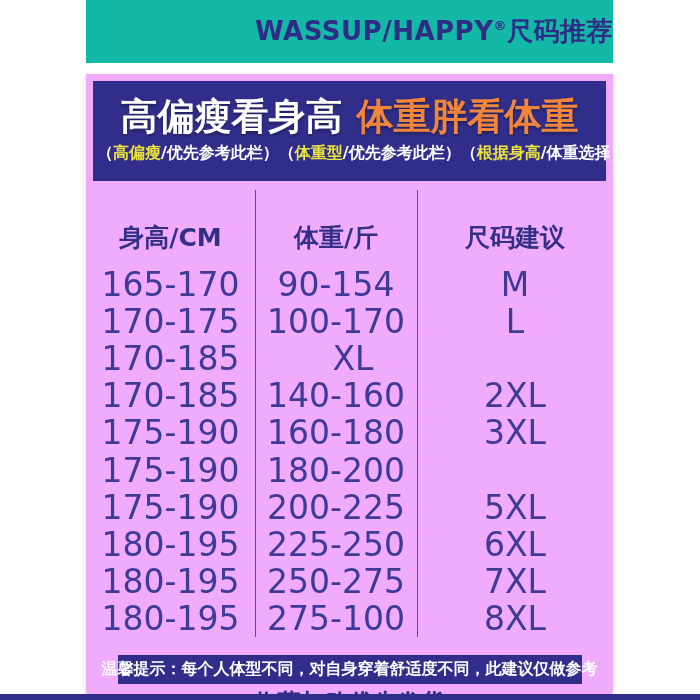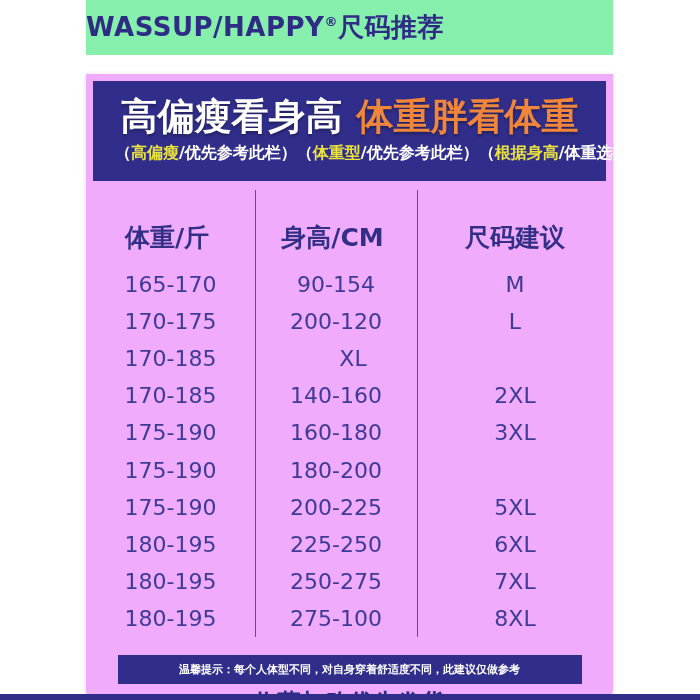--- a/index.html
+++ b/index.html
@@ -5,22 +5,22 @@
   html, body { margin: 0; padding: 0; background: #ffffff; }
   .page {
     position: relative; width: 700px; height: 700px;
     background: #ffffff; overflow: hidden;
     font-family: "DejaVu Sans", "Liberation Sans", sans-serif;
   }
   .column { position: absolute; left: 86px; top: 0; width: 527px; height: 700px; }
 
   
   .gray-band {
-    position: absolute; top: 0; left: 0; width: 527px; height: 55px;
-    background: #86efac; display: flex; align-items: center; justify-content: flex-start;
+    position: absolute; top: 0; left: 0; width: 527px; height: 63px;
+    background: #14b8a6; display: flex; align-items: center; justify-content: flex-end;
   }
   .brand-title { font-size: 26px; font-weight: bold; color: #2f2c86; white-space: nowrap; letter-spacing: 0.5px; }
   .brand-title .reg { font-size: 13px; vertical-align: super; }
 
   
   .card {
     position: absolute; top: 74px; left: 0; width: 527px; height: 629px;
     background: #f0abfc; border-radius: 0 0 14px 14px;
     box-shadow: 0 1px 5px rgba(0,0,0,0.15);
   }
@@ -32,44 +32,44 @@
     align-items: center; justify-content: center; gap: 8px; box-sizing: border-box;
   }
   .banner-headline {
     font-size: 37px; font-weight: bold; line-height: 1; white-space: nowrap;
     text-shadow: 0 2px 3px rgba(0,0,0,0.35);
   }
   .hl-white { color: #ffffff; }
   .hl-orange { color: #f0863b; margin-left: 14px; }
   .banner-sub {
     width: 100%; display: flex; justify-content: space-between;
-    padding: 0 22px; box-sizing: border-box;
+    padding: 0 4px; box-sizing: border-box;
     font-size: 16px; font-weight: bold; color: #ffffff; white-space: nowrap;
   }
   .sub-hl { color: #eae33e; }
 
   
   .size-table { position: absolute; top: 114px; left: 0; width: 527px; height: 449px; }
   .vline { position: absolute; top: 2px; bottom: 0; width: 1px; background: #514ea3; }
   .vline.v1 { left: 169px; } .vline.v2 { left: 331px; }
   .trow { display: flex; height: 37.1px; }
   .thead { height: 78px; }
   .tcell { display: flex; align-items: center; justify-content: center; }
   .c0 { width: 169px; } .c1 { width: 162px; } .c2 { width: 196px; }
   .thead .tcell {
     align-items: flex-end; padding-bottom: 12px; box-sizing: border-box;
     font-size: 25px; font-weight: bold; color: #332f86; white-space: nowrap;
   }
-  .tbody .tcell { font-size: 22px; color: #3e3a96; white-space: nowrap; }
+  .tbody .tcell { font-size: 33px; color: #3e3a96; white-space: nowrap; }
 
   
   .tip-bar {
     position: absolute; top: 581px; left: 50%; transform: translateX(-50%);
     width: 464px; height: 29px; background: #312e8b;
-    color: #ffffff; font-size: 11px; font-weight: bold;
+    color: #ffffff; font-size: 16px; font-weight: bold;
     display: flex; align-items: center; justify-content: center; white-space: nowrap;
   }
   .cta {
     position: absolute; top: 613px; left: 0; width: 100%; text-align: center;
     font-size: 23px; font-weight: bold; color: #2f2c86; letter-spacing: 1px;
     text-shadow: 0 1px 1px rgba(47,44,134,0.4); white-space: nowrap;
   }
   .bottom-strip { position: absolute; left: 0; top: 694px; width: 700px; height: 6px; background: #312e8b; }
 </style>
 </head>
@@ -94,33 +94,33 @@
           <span class="sub-group"><span>（</span><span class="sub-hl">高偏瘦</span><span>/优先参考此栏）</span></span>
           <span class="sub-group"><span>（</span><span class="sub-hl">体重型</span><span>/优先参考此栏）</span></span>
           <span class="sub-group"><span>（</span><span class="sub-hl">根据身高</span><span>/体重选择）</span></span>
         </div>
       </div>
 
       <div class="size-table">
         <div class="vline v1"></div>
         <div class="vline v2"></div>
         <div class="trow thead">
+          <div class="tcell c0">身高/CM</div>
           <div class="tcell c1">体重/斤</div>
-          <div class="tcell c0">身高/CM</div>
           <div class="tcell c2">尺码建议</div>
         </div>
         <div class="tbody">
             <div class="trow">
               <div class="tcell c0">165-170</div>
               <div class="tcell c1">90-154</div>
               <div class="tcell c2">M</div>
             </div>
             <div class="trow">
               <div class="tcell c0">170-175</div>
-              <div class="tcell c1">200-120</div>
+              <div class="tcell c1">100-170</div>
               <div class="tcell c2">L</div>
             </div>
             <div class="trow">
               <div class="tcell c0">170-185</div>
               <div class="tcell c2">XL</div>
             </div>
             <div class="trow">
               <div class="tcell c0">170-185</div>
               <div class="tcell c1">140-160</div>
               <div class="tcell c2">2XL</div>

